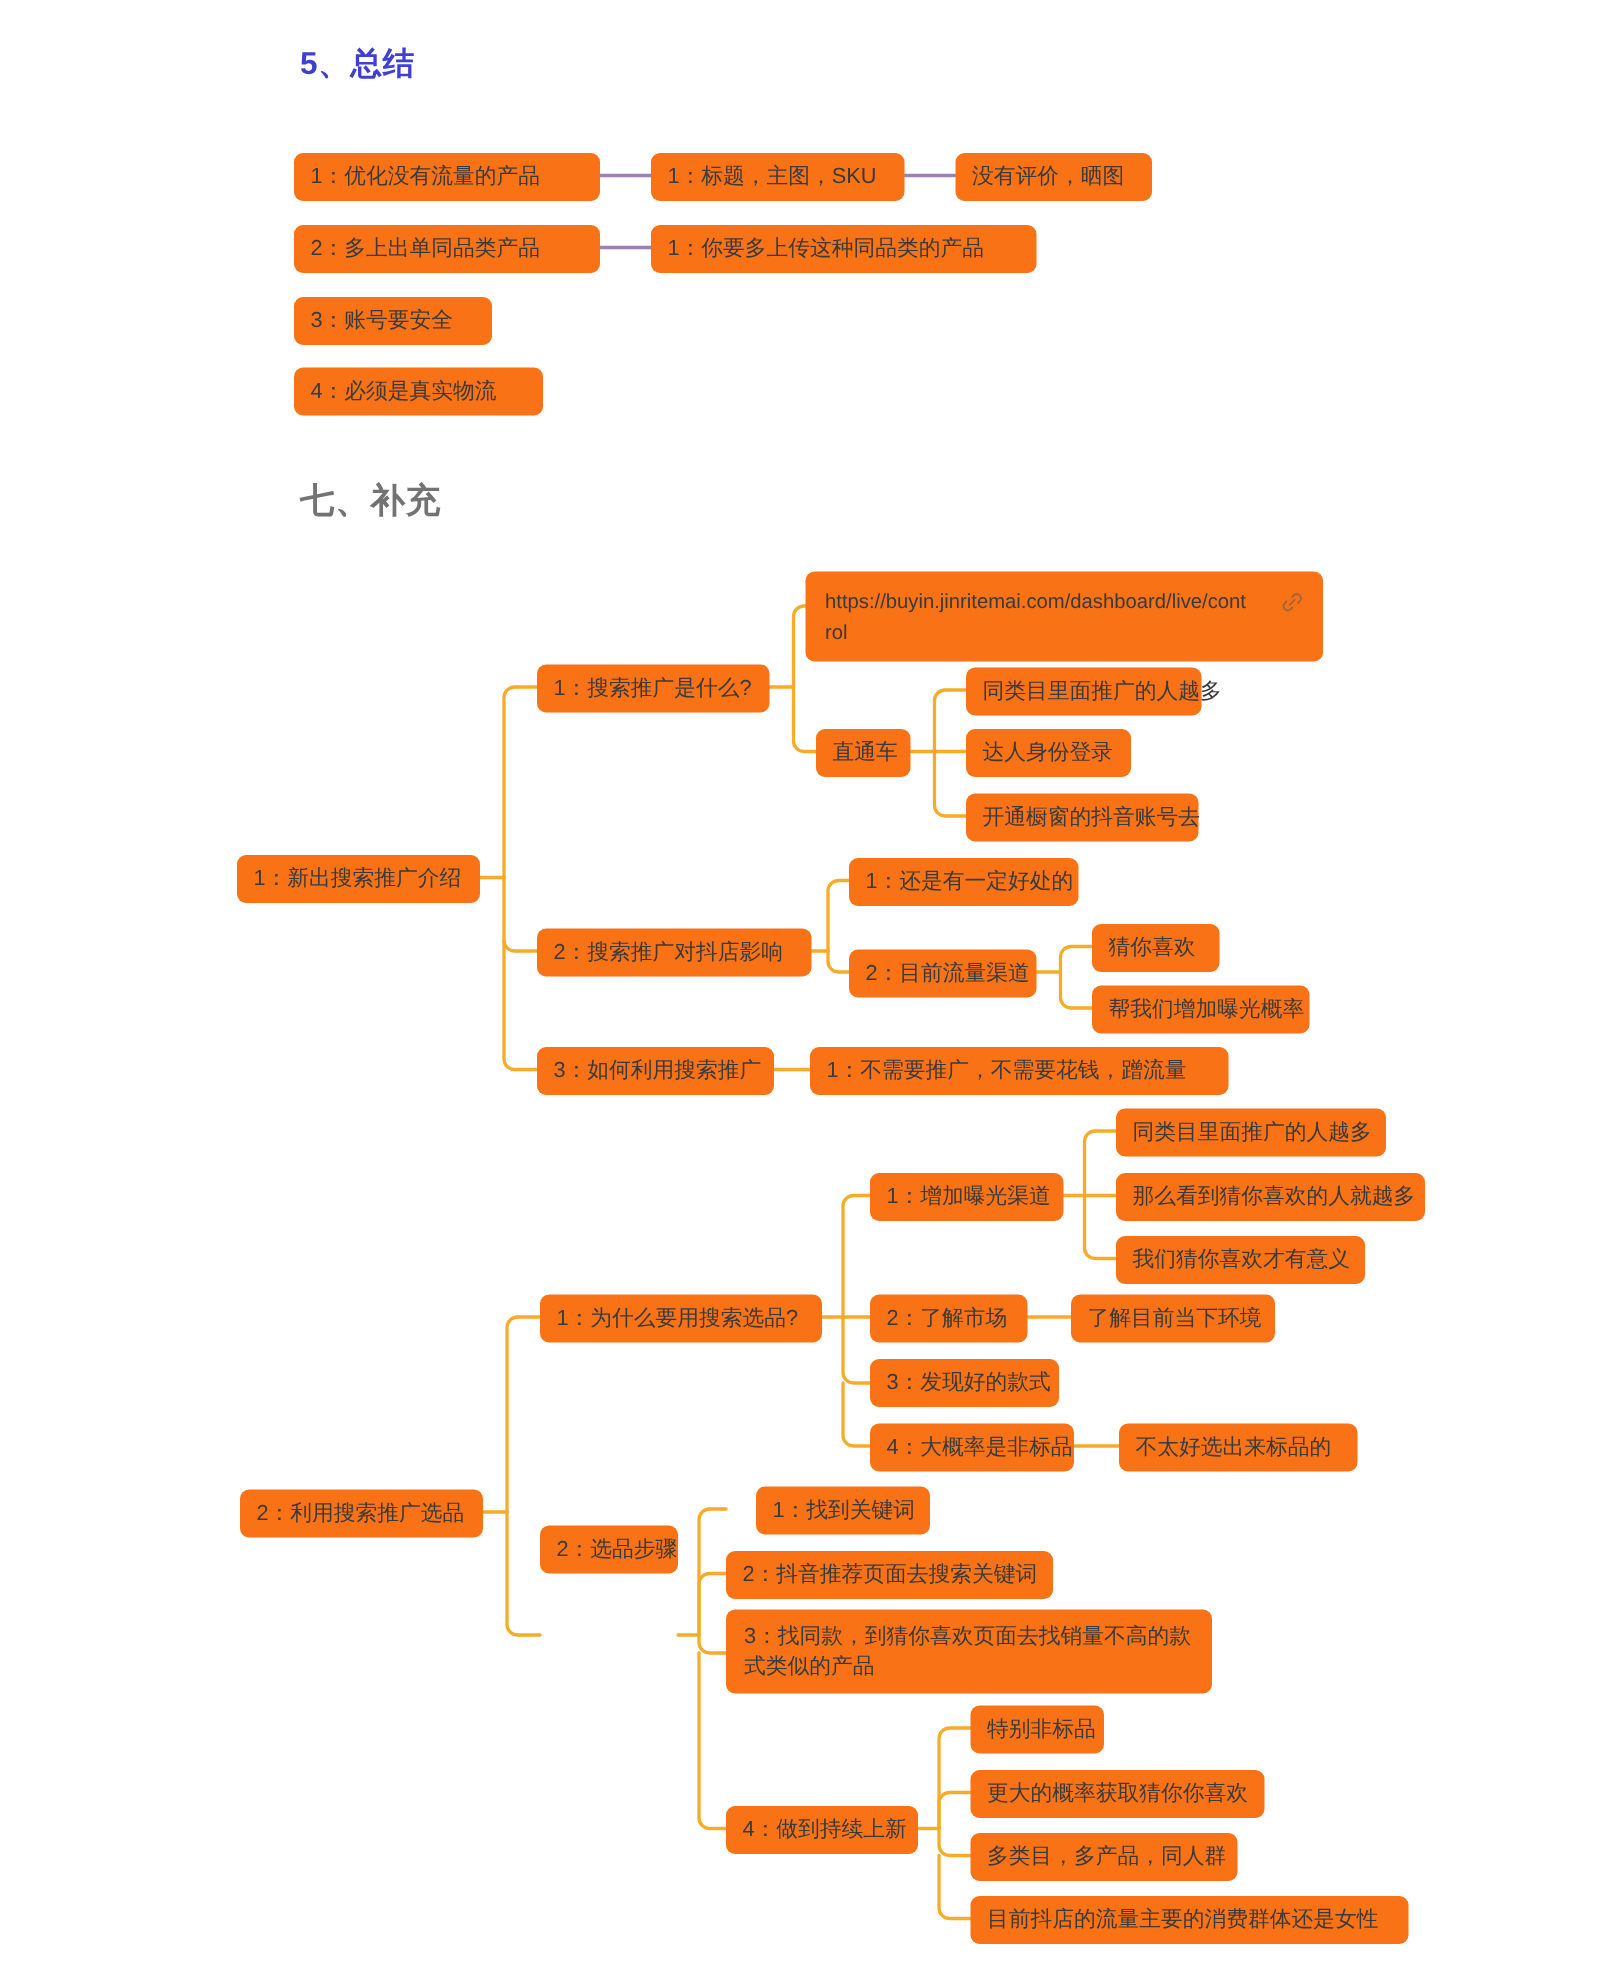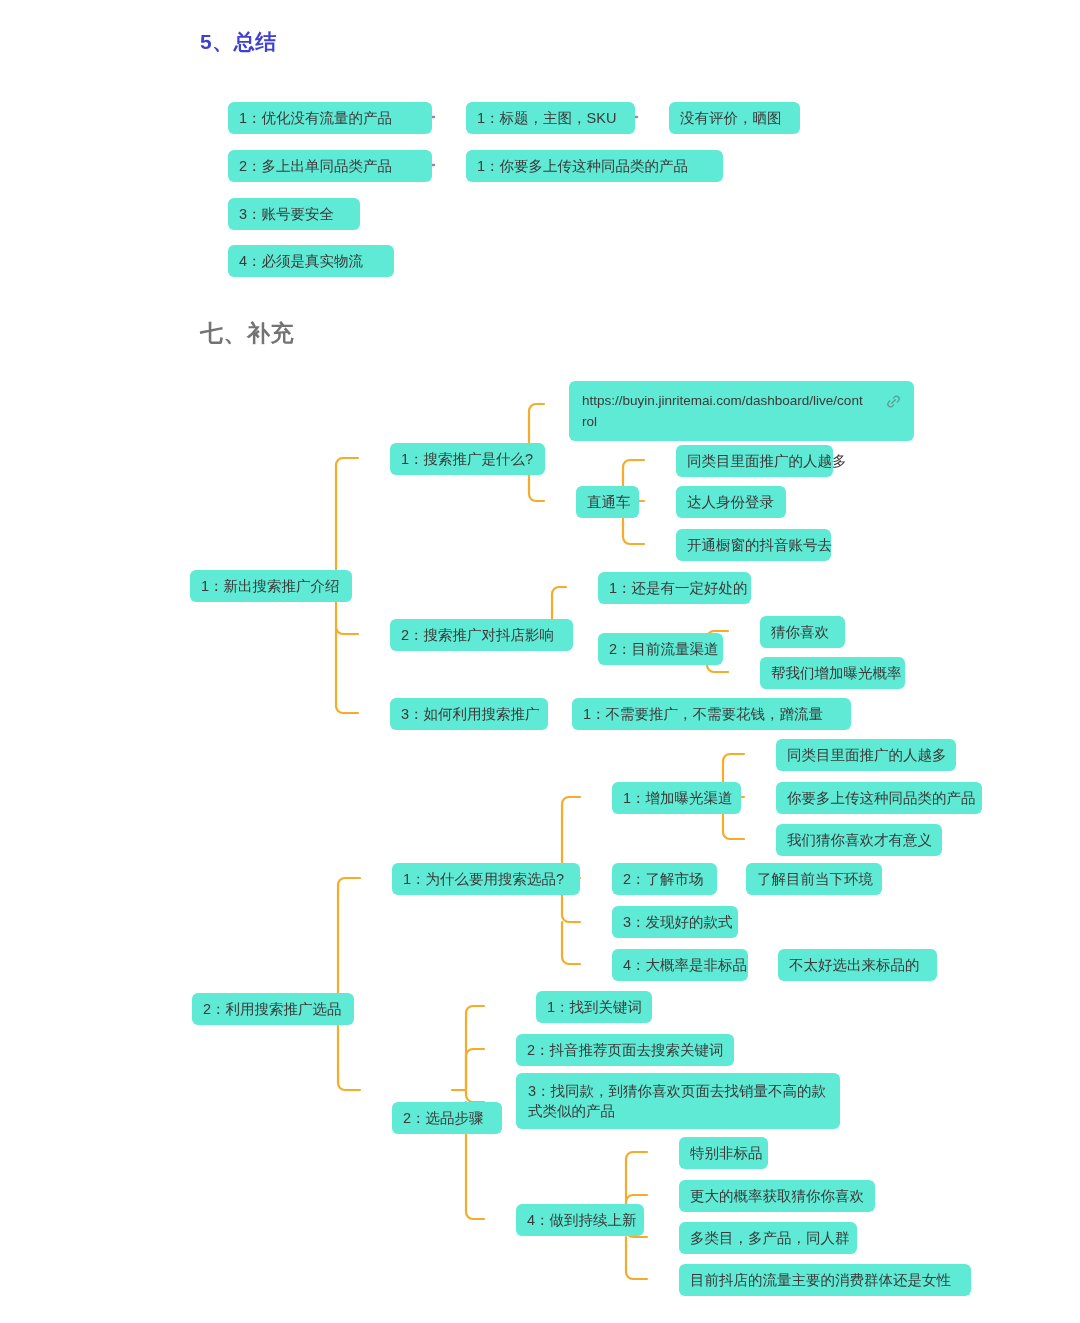--- a/index.html
+++ b/index.html
@@ -27,31 +27,30 @@
   }
   #h-supplement{
     left:200px;top:318px;
     font-size:23px;
     color:#737373;
   }
 
   
   .node{
     position:absolute;
-    background:#5eead4;
+    background:#f97316;
     border-radius:6px;
     color:#3a3a3a;
     font-size:14.5px;
     line-height:20px;
     padding:6px 11px;
     box-sizing:border-box;
     white-space:nowrap;
     display:flex;
     align-items:center;
-    margin-left:32px;
   }
   .node.wrap{white-space:normal;display:block;}
   .node.urlnode{
     white-space:normal;
     display:flex;
     align-items:flex-start;
     justify-content:space-between;
     gap:20px;
     font-size:13.5px;
     line-height:21px;
@@ -181,32 +180,32 @@
   <div class="node" style="left:358px;top:698px;width:158px;">3：如何利用搜索推广</div>
   <div class="node" style="left:540px;top:698px;width:279px;">1：不需要推广，不需要花钱，蹭流量</div>
 
   <div class="node" style="left:160px;top:993px;width:162px;">2：利用搜索推广选品</div>
 
   <div class="node" style="left:360px;top:863px;width:188px;">1：为什么要用搜索选品?</div>
 
   <div class="node" style="left:580px;top:782px;width:129px;">1：增加曝光渠道</div>
 
   <div class="node" style="left:744px;top:739px;width:180px;">同类目里面推广的人越多</div>
-  <div class="node" style="left:744px;top:782px;width:206px;">你要多上传这种同品类的产品</div>
+  <div class="node" style="left:744px;top:782px;width:206px;">那么看到猜你喜欢的人就越多</div>
   <div class="node" style="left:744px;top:824px;width:166px;">我们猜你喜欢才有意义</div>
 
   <div class="node" style="left:580px;top:863px;width:105px;">2：了解市场</div>
   <div class="node" style="left:714px;top:863px;width:136px;">了解目前当下环境</div>
 
   <div class="node" style="left:580px;top:906px;width:126px;">3：发现好的款式</div>
 
   <div class="node" style="left:580px;top:949px;width:136px;">4：大概率是非标品</div>
   <div class="node" style="left:746px;top:949px;width:159px;">不太好选出来标品的</div>
 
-  <div class="node" style="left:360px;top:1102px;width:110px;">2：选品步骤</div>
+  <div class="node" style="left:360px;top:1017px;width:92px;">2：选品步骤</div>
 
   <div class="node" style="left:504px;top:991px;width:116px;">1：找到关键词</div>
   <div class="node" style="left:484px;top:1034px;width:218px;">2：抖音推荐页面去搜索关键词</div>
   <div class="node wrap" style="left:484px;top:1073px;width:324px;padding:8px 12px;">3：找同款，到猜你喜欢页面去找销量不高的款式类似的产品</div>
 
   <div class="node" style="left:484px;top:1204px;width:128px;">4：做到持续上新</div>
 
   <div class="node" style="left:647px;top:1137px;width:89px;">特别非标品</div>
   <div class="node" style="left:647px;top:1180px;width:196px;">更大的概率获取猜你你喜欢</div>
   <div class="node" style="left:647px;top:1222px;width:178px;">多类目，多产品，同人群</div>

